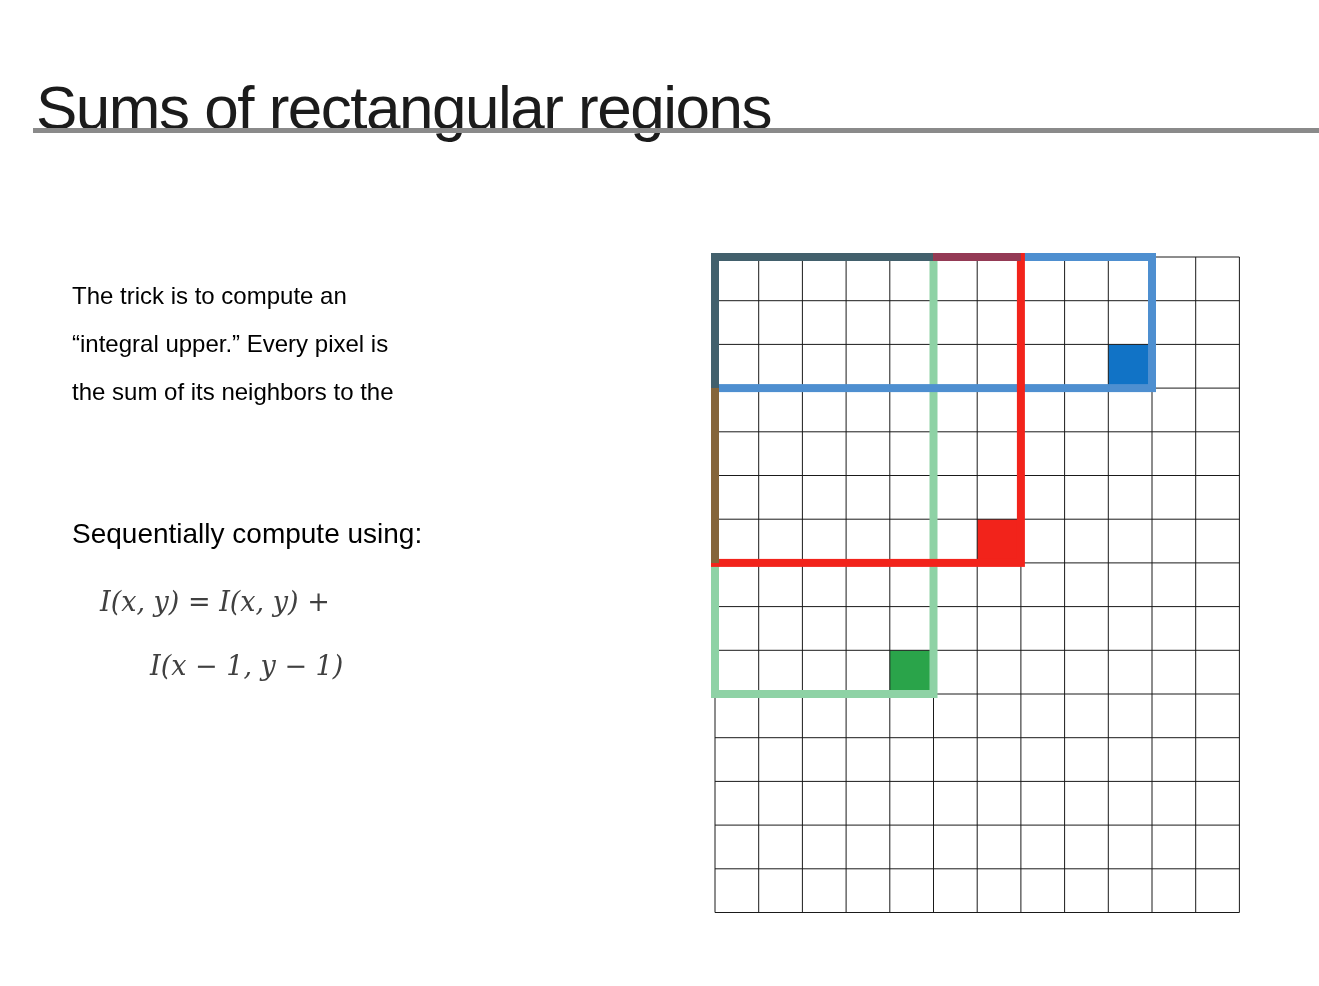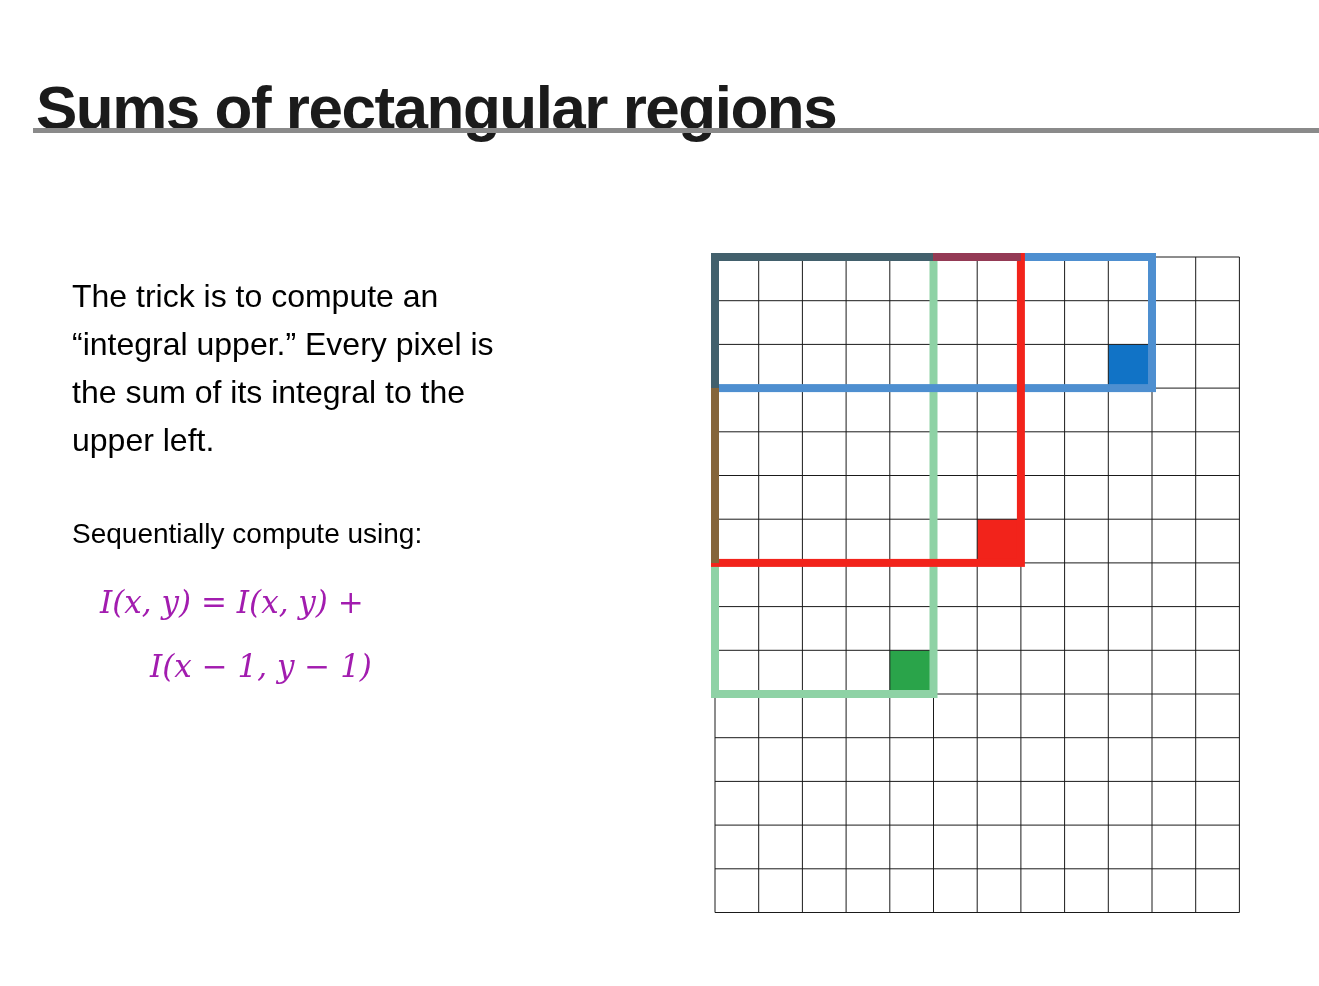--- a/index.html
+++ b/index.html
@@ -10,59 +10,59 @@
     background: #ffffff;
     overflow: hidden;
     font-family: "Liberation Sans", sans-serif;
     color: #000000;
   }
   .title {
     position: absolute;
     left: 36px;
     top: 30px;
     font-size: 62px;
-    font-weight: 700;
+    font-weight: 400;
     letter-spacing: -1.5px;
     color: #1b1b1b;
     white-space: nowrap;
   }
   .rule {
     position: absolute;
     left: 33px;
     top: 128px;
     width: 1286px;
     height: 5px;
     background: #8a8a8a;
   }
   .body-block {
     position: absolute;
     left: 72px;
     top: 272px;
     width: 560px;
-    font-size: 32px;
+    font-size: 24px;
     line-height: 48px;
     color: #000000;
   }
   .seq-label {
     position: absolute;
     left: 72px;
     top: 514px;
     font-size: 28px;
     line-height: 40px;
     color: #000000;
   }
   .formula-block {
     position: absolute;
     left: 72px;
     top: 570px;
     font-family: "DejaVu Serif", serif;
     font-style: italic;
-    font-size: 31px;
+    font-size: 27px;
     line-height: 64px;
-    color: #a21caf;
+    color: #404040;
   }
   .formula-line-1 { padding-left: 28px; }
   .formula-line-2 { padding-left: 76px; }
   .formula-line-3 { padding-left: 78px; text-align: center; }
   svg.diagram {
     position: absolute;
     left: 0;
     top: 0;
   }
 </style>
@@ -71,22 +71,21 @@
 
 <div id="slide">
 
   <h1 class="title">Sums of rectangular regions</h1>
 
   <div class="rule"></div>
 
   <div class="body-block">
     <div>The trick is to compute an</div>
     <div>“integral upper.”  Every pixel is</div>
-    <div>the sum of its integral to the</div>
-    <div>upper left.</div>
+    <div>the sum of its neighbors to the</div>
   </div>
 
   <div class="seq-label">Sequentially compute using:</div>
 
   <div class="formula-block">
     <div class="formula-line-1">I(x, y) =  I(x, y) +</div>
     <div class="formula-line-3">I(x − 1, y − 1)</div>
   </div>
 
   <svg class="diagram" width="1319" height="986" viewBox="0 0 1319 986">

